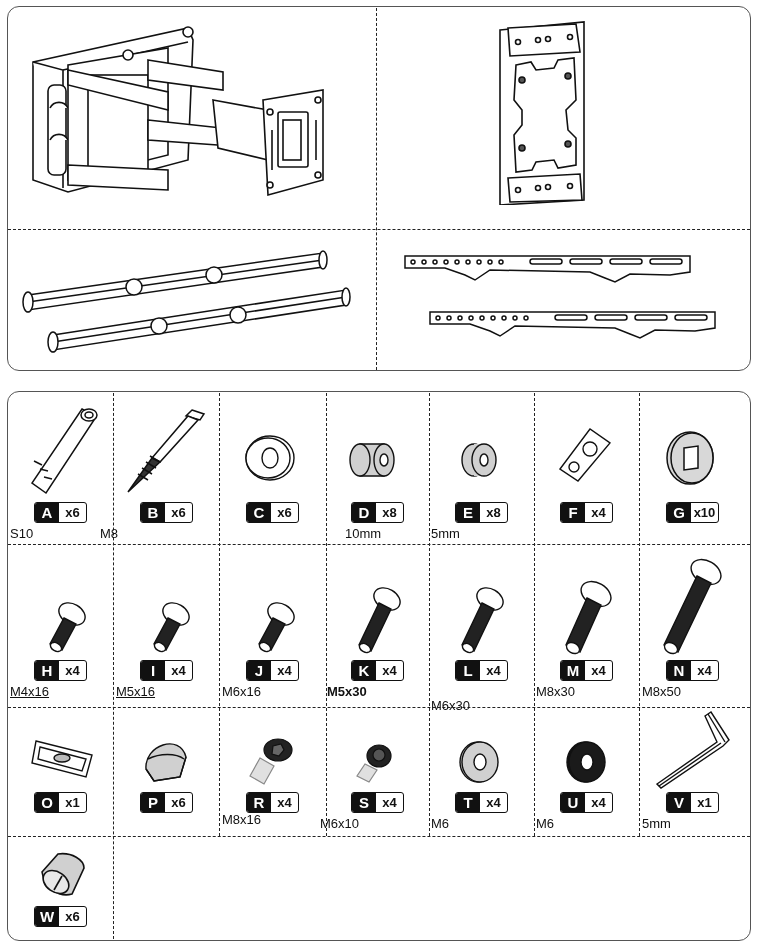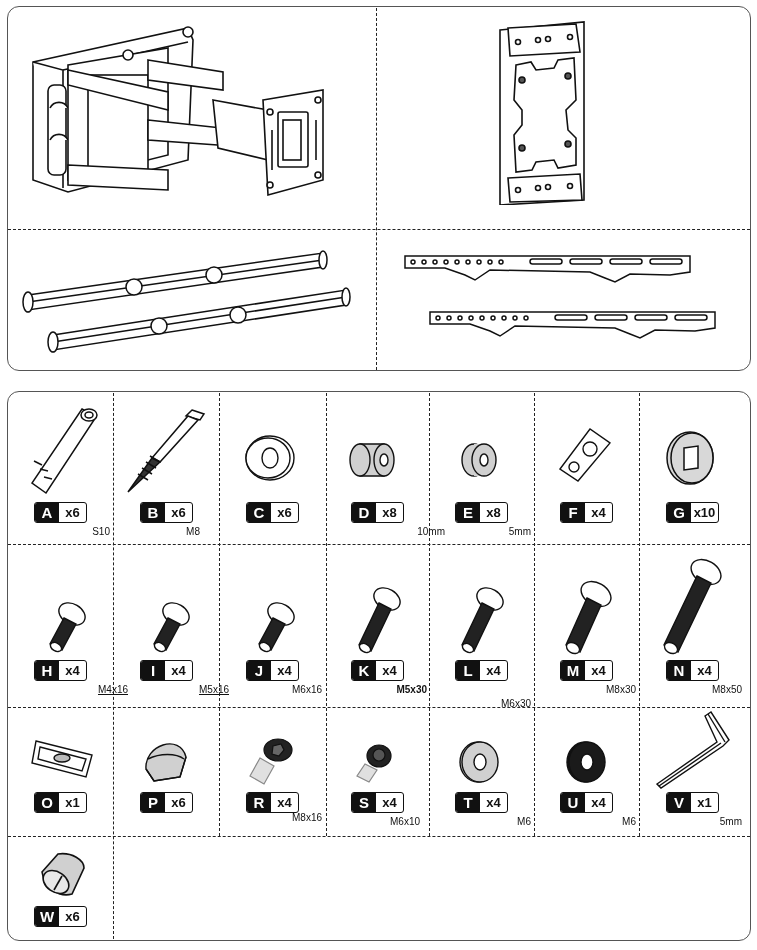--- a/index.html
+++ b/index.html
@@ -6,21 +6,21 @@
   body{width:757px;height:950px;position:relative;font-family:"Liberation Sans",sans-serif;color:#111;overflow:hidden;}
   .panel{position:absolute;border:1.6px solid #555;border-radius:12px;background:#fff;box-sizing:border-box;}
   .top-panel{left:7px;top:6px;width:744px;height:365px;}
   .bottom-panel{left:7px;top:391px;width:744px;height:550px;}
   .hdash{position:absolute;height:0;border-top:1.6px dashed #222;}
   .vdash{position:absolute;width:0;border-left:1.6px dashed #222;}
   .art{position:absolute;}
   .badge{position:absolute;display:flex;height:21px;border:1.3px solid #111;border-radius:3px;overflow:hidden;box-sizing:border-box;background:#fff;}
   .badge .ltr{background:#111;color:#fff;font-weight:bold;font-size:15px;width:24px;display:flex;align-items:center;justify-content:center;}
   .badge .qty{color:#111;font-weight:bold;font-size:13px;width:27px;display:flex;align-items:center;justify-content:center;}
-  .size{position:absolute;font-size:10px;text-align:right;width:100px;}
+  .size{position:absolute;font-size:13px;text-align:left;width:100px;}
 </style>
 </head>
 <body>
 
 <div class="panel top-panel"></div>
 <div class="vdash" style="left:376px;top:8px;height:362px;"></div>
 <div class="hdash" style="left:8px;top:229px;width:742px;"></div>
 
 <svg class="art" style="left:28px;top:20px" width="300" height="185" viewBox="0 0 300 185" fill="#fff" stroke="#111" stroke-width="1.6">
   <path d="M5 42 L160 8 L165 20 L160 140 L40 172 L5 160 Z"></path>
@@ -287,26 +287,26 @@
       <span class="qty">x4</span>
     </div>
     <div class="badge" style="left: 666px; top: 502px;">
       <span class="ltr">G</span>
       <span class="qty">x10</span>
     </div>
     <div class="badge" style="left: 34px; top: 660px;">
       <span class="ltr">H</span>
       <span class="qty">x4</span>
     </div>
-    <div class="size" style="left: 28px; top: 684px; text-decoration: underline;">M4x16</div>
+    <div class="size" style="left: 10px; top: 684px; text-decoration: underline;">M4x16</div>
     <div class="badge" style="left: 140px; top: 660px;">
       <span class="ltr">I</span>
       <span class="qty">x4</span>
     </div>
-    <div class="size" style="left: 129px; top: 684px; text-decoration: underline;">M5x16</div>
+    <div class="size" style="left: 116px; top: 684px; text-decoration: underline;">M5x16</div>
     <div class="badge" style="left: 246px; top: 660px;">
       <span class="ltr">J</span>
       <span class="qty">x4</span>
     </div>
     <div class="size" style="left: 222px; top: 684px;">M6x16</div>
     <div class="badge" style="left: 351px; top: 660px;">
       <span class="ltr">K</span>
       <span class="qty">x4</span>
     </div>
     <div class="size" style="left: 327px; top: 684px; font-weight: bold;">M5x30</div>

